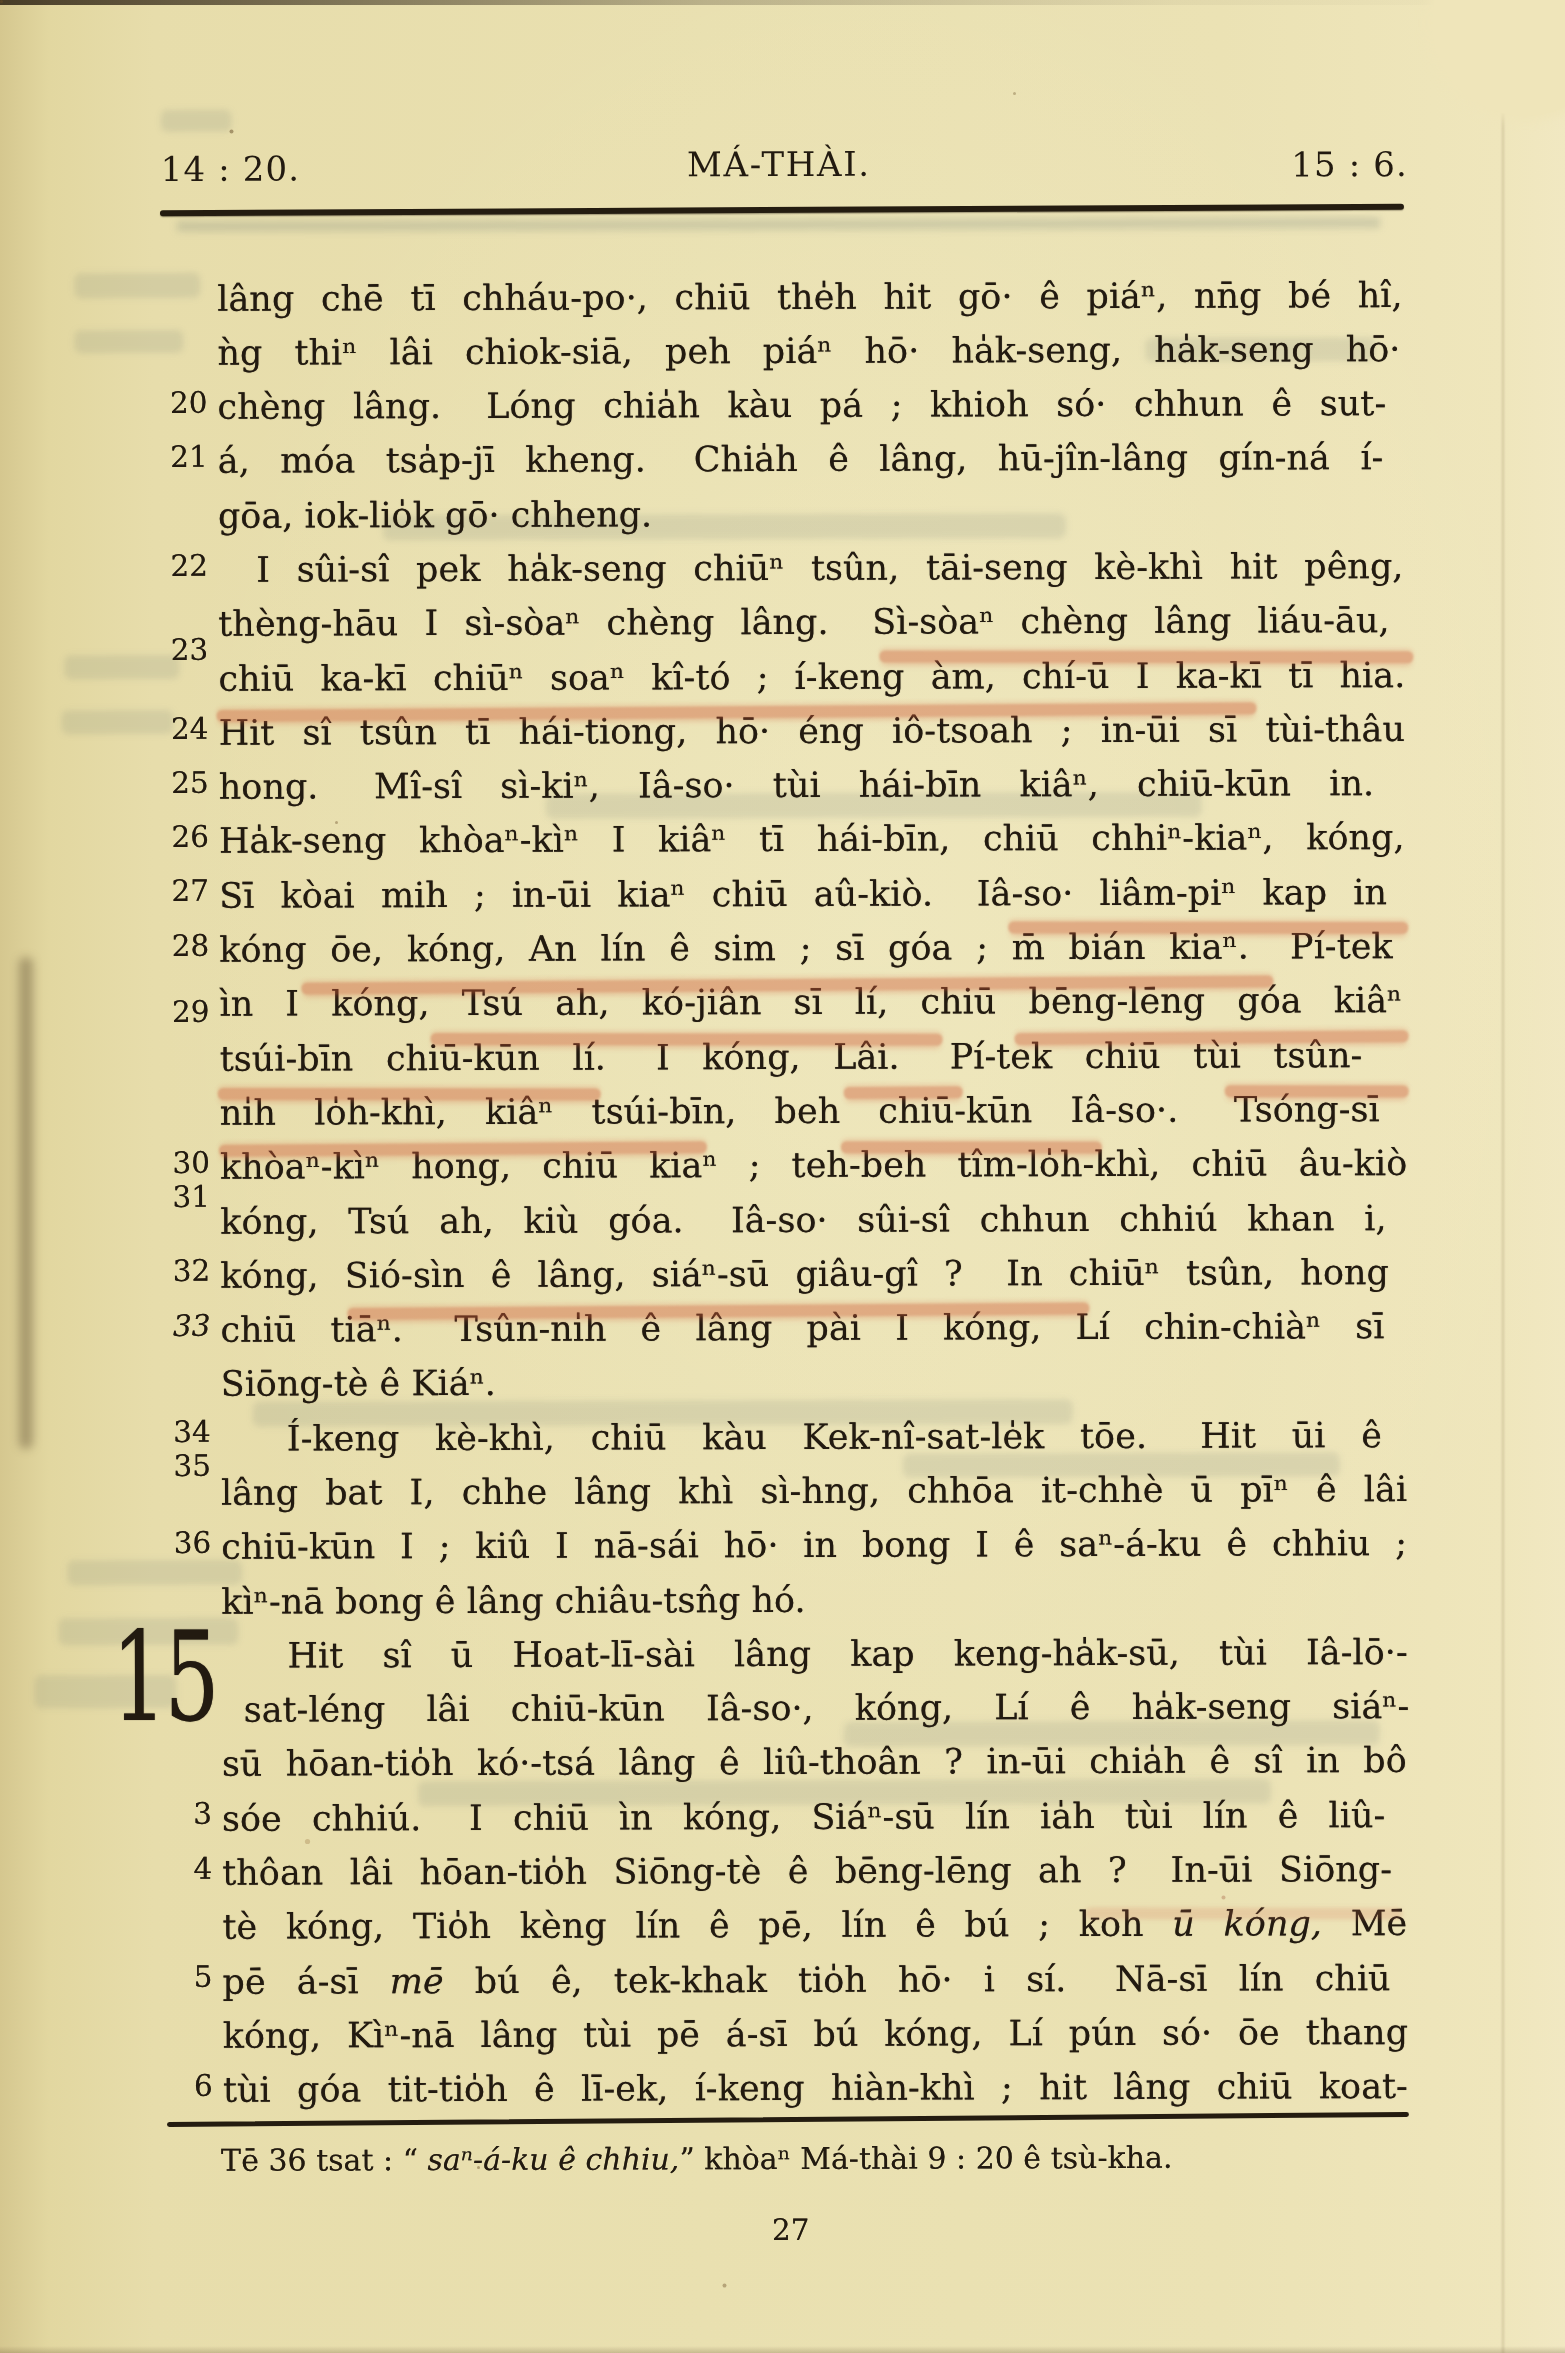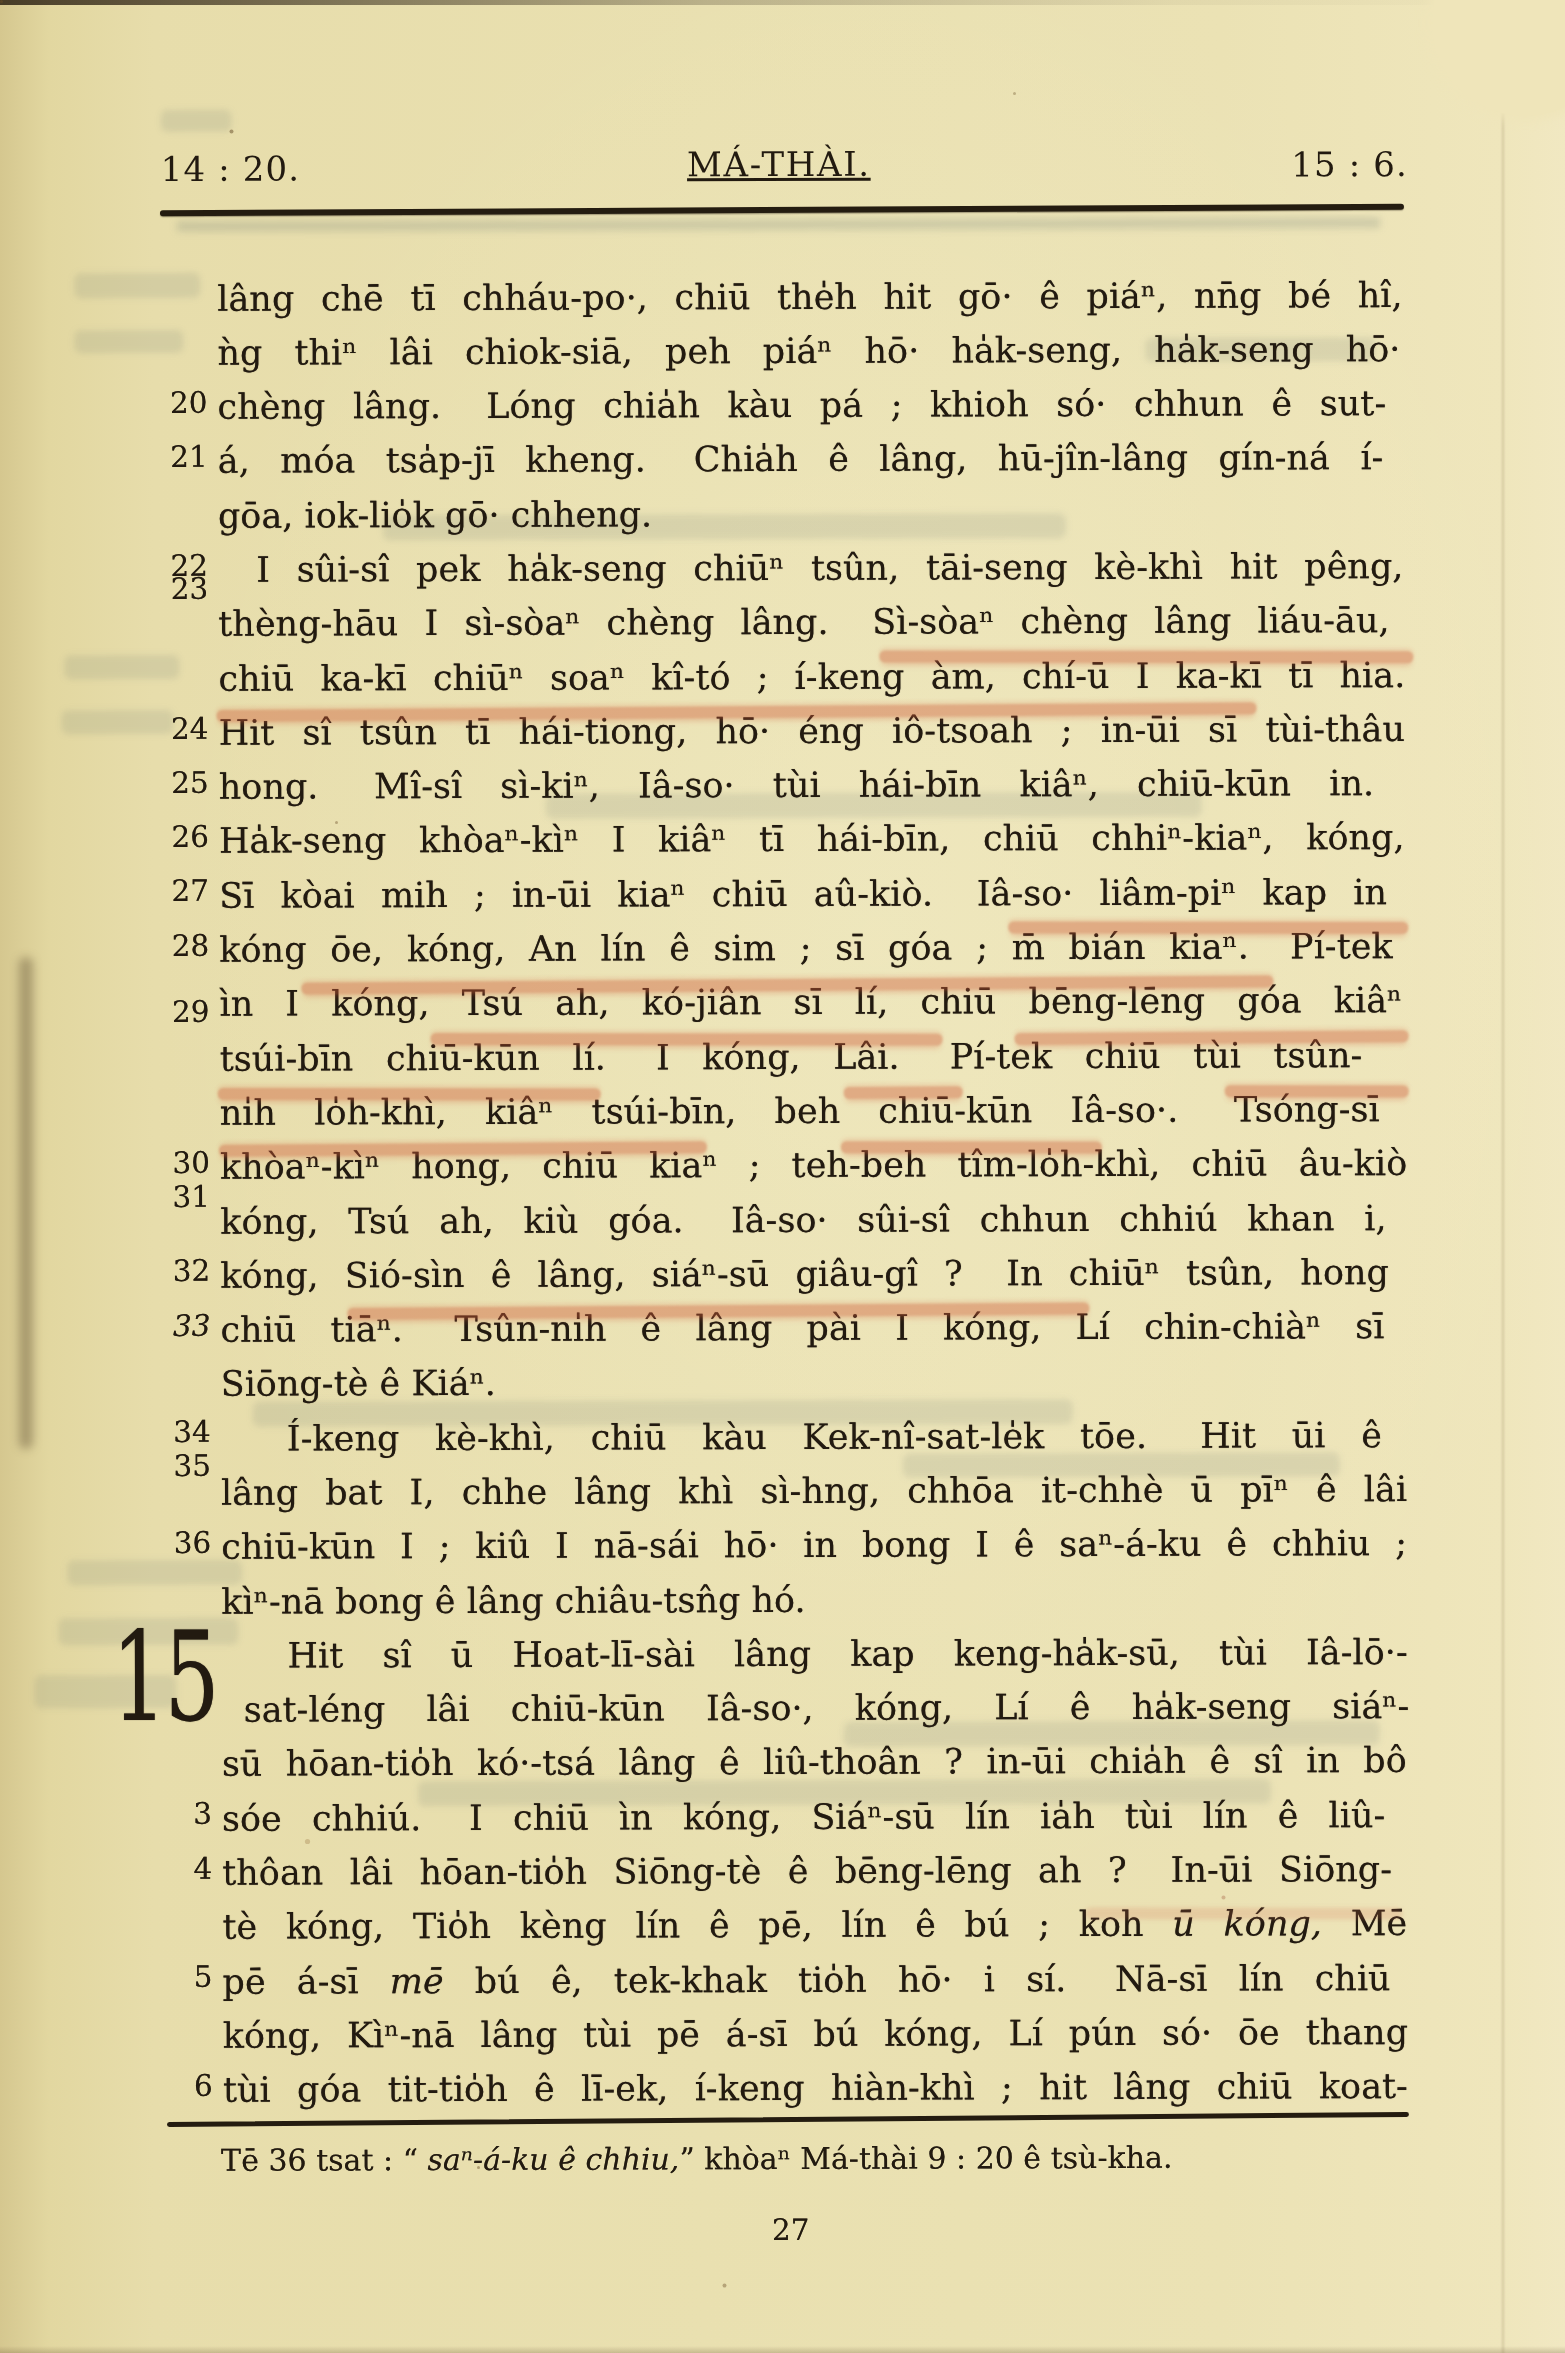--- a/index.html
+++ b/index.html
@@ -27,21 +27,21 @@
     background:rgba(104,76,38,.55);
     box-shadow:230px 130px 0 0.5px rgba(104,76,38,.5), 1013px 92px 0 0 rgba(104,76,38,.35),
       335px 821px 0 0 rgba(104,76,38,.4), 1222px 1896px 0 0.5px rgba(160,90,60,.35),
       477px 2166px 0 0 rgba(104,76,38,.45), 723px 2284px 0 0.5px rgba(104,76,38,.4),
       306px 1840px 0 1.1px rgba(150,110,60,.3), 650px 403px 0 0 rgba(104,76,38,.4);}
   .content{position:absolute;top:0;left:0;width:100%;height:100%;transform:rotate(-0.18deg);transform-origin:50% 50%;}
 
   .header{position:absolute;top:147px;left:164px;width:1247px;height:49px;
     font-size:34px;letter-spacing:1.1px;white-space:nowrap;}
   .header .lref{position:absolute;left:0;top:0;}
-  .header .title{position:absolute;left:50%;top:-3.3px;transform:translateX(-53%);letter-spacing:1.6px;text-decoration:underline;}
+  .header .title{position:absolute;left:50%;top:-3.3px;transform:translateX(-53%);letter-spacing:1.6px;}
   .header .rref{position:absolute;right:0;top:-1.1px;}
   .rule-head{position:absolute;top:207px;left:163px;width:1244px;height:6px;background:#241c10;
     border-radius:3.3px;transform:rotate(-0.12deg);box-shadow:0 1.1px 1.1px rgba(36,28,16,.35);}
   .rule-head-echo{position:absolute;top:219px;left:180px;width:1203px;height:11px;
     background:rgba(120,130,120,.25);filter:blur(3.8px);}
   .rule-foot{position:absolute;top:2117px;left:164px;width:1242px;height:4.9px;background:#241c10;
     border-radius:2.7px;transform:rotate(-0.28deg);}
 
   .bodyline{position:absolute;left:220px;width:1185px;height:54px;line-height:54px;
     font-size:35px;white-space:nowrap;
@@ -104,21 +104,21 @@
     <div id="textblock">
         <div class="bodyline" style="top: 270px;"><span class="lt" style="word-spacing: 15.5px;">lâng chē tī chháu-po·, chiū the̍h hit gō· ê piáⁿ, nn̄g bé hî,</span></div>
         <div class="bodyline" style="top: 324px;"><span class="lt" style="word-spacing: 21px;">ǹg thiⁿ lâi chiok-siā, peh piáⁿ hō· ha̍k-seng, ha̍k-seng hō·</span></div>
         <div class="versenum" style="top: 374px;">20</div>
         <div class="bodyline" style="top: 378px;"><span class="lt" style="word-spacing: 16.5px;">chèng lâng.  Lóng chia̍h kàu pá ; khioh só· chhun ê sut-</span></div>
         <div class="versenum" style="top: 428px;">21</div>
         <div class="bodyline" style="top: 432px;"><span class="lt" style="word-spacing: 19.3px;">á, móa tsa̍p-jī kheng.  Chia̍h ê lâng, hū-jîn-lâng gín-ná í-</span></div>
         <div class="bodyline" style="top: 487px;"><span class="lt">gōa, iok-lio̍k gō· chheng.</span></div>
         <div class="versenum" style="top: 537px;">22</div>
         <div class="bodyline" style="top: 541px; padding-left: 38px;"><span class="lt" style="word-spacing: 15.6px;">I sûi-sî pek ha̍k-seng chiūⁿ tsûn, tāi-seng kè-khì hit pêng,</span></div>
-        <div class="versenum" style="top: 560px;">23</div>
+        <div class="versenum" style="top: 621px;">23</div>
         <div class="bodyline" style="top: 595px;"><span class="lt" style="word-spacing: 15px;">thèng-hāu I sì-sòaⁿ chèng lâng.  Sì-sòaⁿ chèng lâng liáu-āu,</span></div>
         <div class="bodyline" style="top: 650px;"><span class="lt" style="word-spacing: 15px;">chiū ka-kī chiūⁿ soaⁿ kî-tó ; í-keng àm, chí-ū I ka-kī tī hia.</span></div>
         <div class="versenum" style="top: 700px;">24</div>
         <div class="bodyline" style="top: 704px;"><span class="lt" style="word-spacing: 17px;">Hit sî tsûn tī hái-tiong, hō· éng iô-tsoah ; in-ūi sī tùi-thâu</span></div>
         <div class="versenum" style="top: 754px;">25</div>
         <div class="bodyline" style="top: 758px;"><span class="lt" style="word-spacing: 27px;">hong.  Mî-sî sì-kiⁿ, Iâ-so· tùi hái-bīn kiâⁿ, chiū-kūn in.</span></div>
         <div class="versenum" style="top: 808px;">26</div>
         <div class="bodyline" style="top: 812px;"><span class="lt" style="word-spacing: 21.4px;">Ha̍k-seng khòaⁿ-kìⁿ I kiâⁿ tī hái-bīn, chiū chhiⁿ-kiaⁿ, kóng,</span></div>
         <div class="versenum" style="top: 862px;">27</div>
         <div class="bodyline" style="top: 867px;"><span class="lt" style="word-spacing: 15px;">Sī kòai mih ; in-ūi kiaⁿ chiū aû-kiò.  Iâ-so· liâm-piⁿ kap in</span></div>

